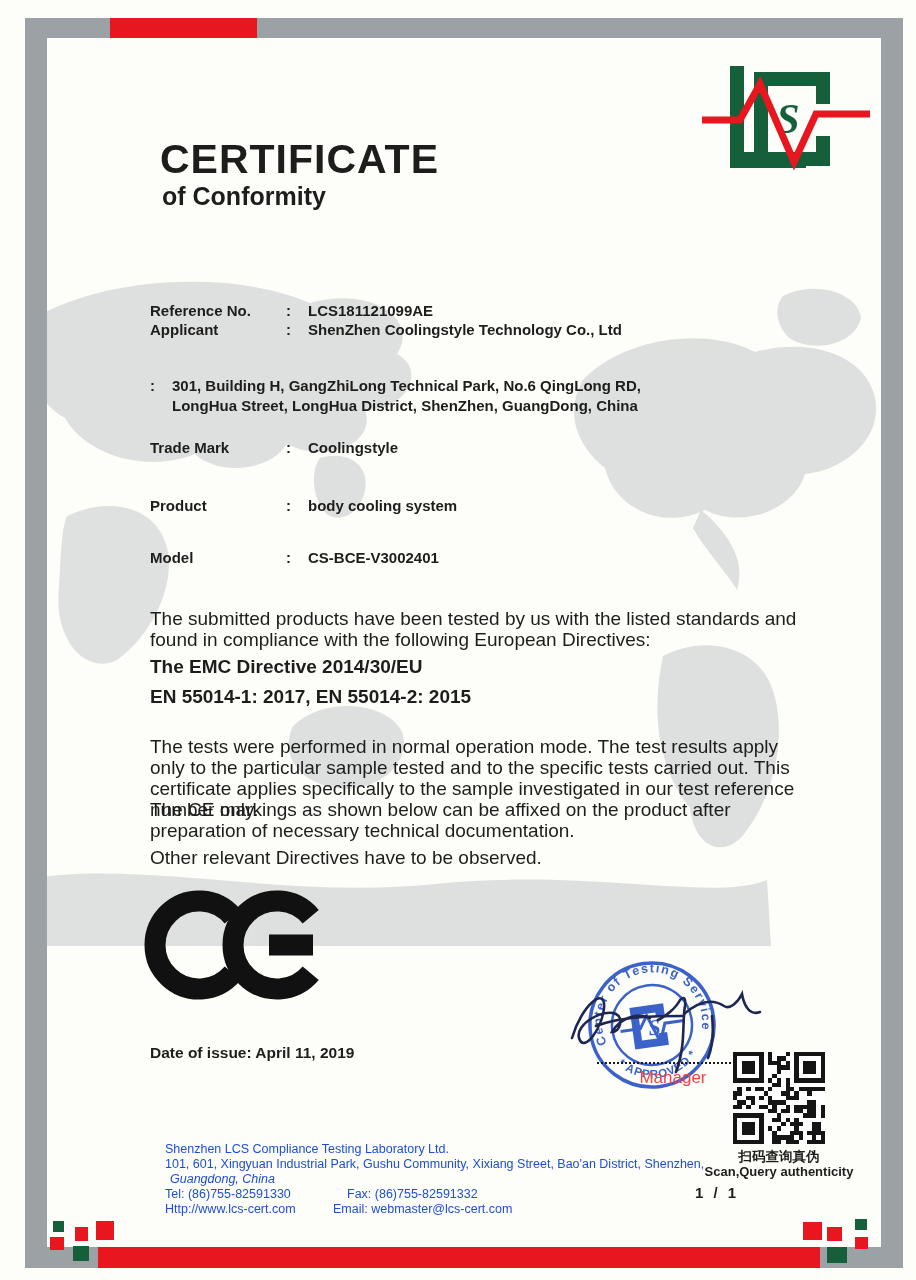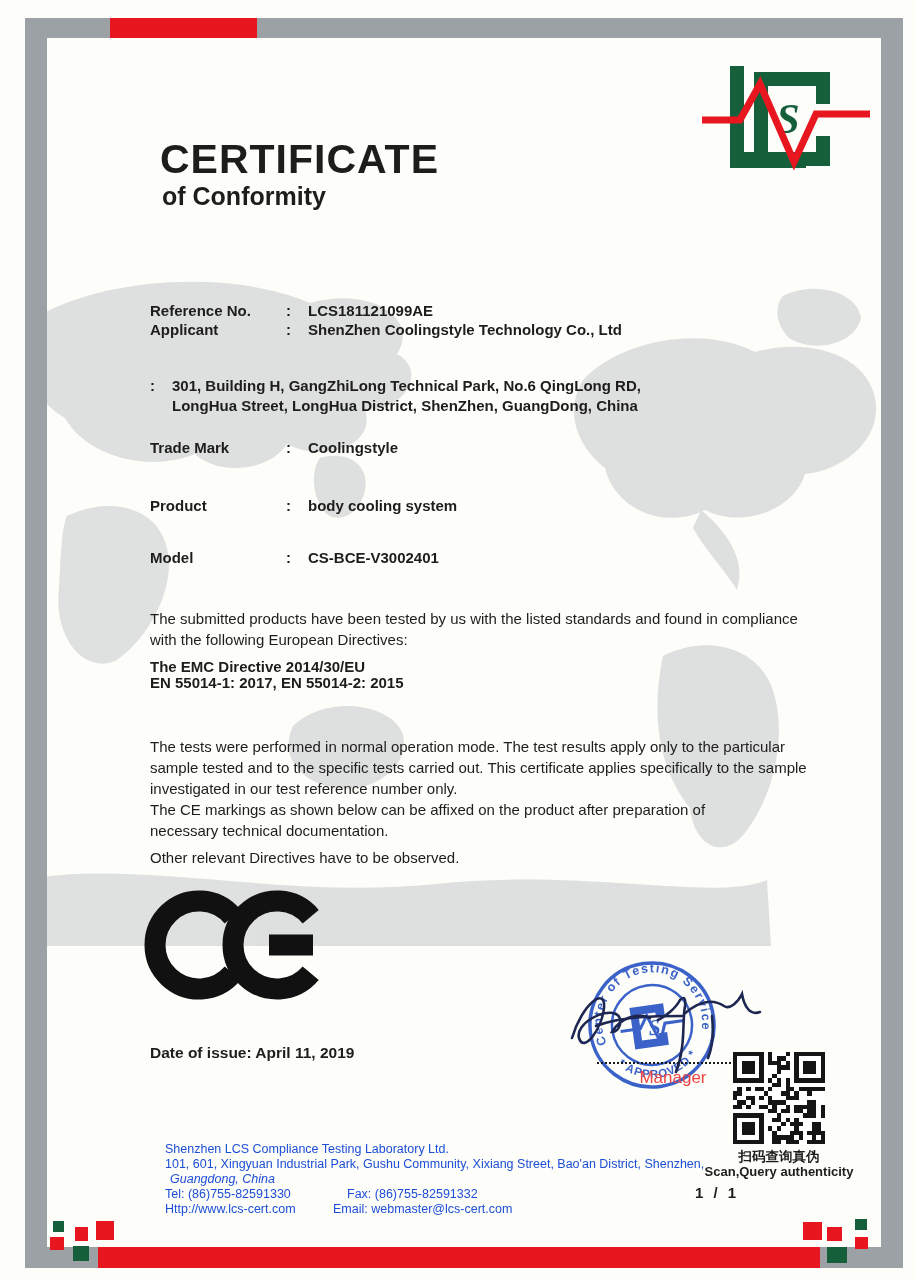--- a/index.html
+++ b/index.html
@@ -33,21 +33,21 @@
   .logo{position:absolute;left:700px;top:60px;width:172px;height:114px;z-index:2;}
   
   .title{position:absolute;left:160px;top:136px;font-size:41px;font-weight:bold;letter-spacing:1px;z-index:2;}
   .subtitle{position:absolute;left:162px;top:182px;font-size:25px;font-weight:bold;z-index:2;}
   
   .field{position:absolute;left:150px;display:flex;font-size:15px;font-weight:bold;z-index:2;line-height:20px;}
   .field .lbl{width:136px;flex:0 0 136px;}
   .field .sep{width:22px;flex:0 0 22px;text-align:left;}
   .field .val{width:478px;}
   
-  .stmt{position:absolute;left:150px;font-size:15px;line-height:21px;z-index:2;}
+  .stmt{position:absolute;left:150px;font-size:19px;line-height:21px;z-index:2;}
   .stmt.bold{font-weight:bold;}
   
   .ce{position:absolute;left:143px;top:883px;width:180px;height:124px;z-index:2;}
   
   .date-issue{position:absolute;left:150px;top:1044px;font-size:15.5px;font-weight:bold;z-index:2;}
   
   .stamp{position:absolute;left:573px;top:953px;width:160px;height:150px;z-index:2;opacity:.92;}
   .signature{position:absolute;left:562px;top:972px;width:205px;height:115px;z-index:3;}
   .dotline{position:absolute;left:597px;top:1062px;width:150px;border-top:2.5px dotted #1b1b1b;z-index:3;}
   .manager{position:absolute;left:598px;top:1068px;width:150px;text-align:center;font-size:17px;color:#ef4444;z-index:3;}
@@ -153,21 +153,21 @@
     <span class="val">body cooling system</span>
   </div>
   <div class="field" style="top:548px;">
     <span class="lbl">Model</span>
     <span class="sep">:</span>
     <span class="val">CS-BCE-V3002401</span>
   </div>
 
   <div class="stmt" style="top:608px;width:655px;">The submitted products have been tested by us with the listed standards and found in compliance with the following European Directives:</div>
   <div class="stmt bold" style="top:656px;">The EMC Directive 2014/30/EU</div>
-  <div class="stmt bold" style="top:672px;">EN 55014-1: 2017, EN 55014-2: 2015</div>
+  <div class="stmt bold" style="top:686px;">EN 55014-1: 2017, EN 55014-2: 2015</div>
   <div class="stmt" style="top:736px;width:660px;">The tests were performed in normal operation mode. The test results apply only to the particular sample tested and to the specific tests carried out. This certificate applies specifically to the sample investigated in our test reference number only.</div>
   <div class="stmt" style="top:799px;width:625px;">The CE markings as shown below can be affixed on the product after preparation of necessary technical documentation.</div>
   <div class="stmt" style="top:847px;width:650px;">Other relevant Directives have to be observed.</div>
 
   <svg class="ce" viewBox="0 0 180 124" aria-hidden="true">
     <g fill="none" stroke="#111" stroke-width="21">
       <path d="M89.7,33.7 A44,44 0 1 0 89.7,90.3"></path>
       <path d="M167.7,33.7 A44,44 0 1 0 167.7,90.3"></path>
       <line x1="126" y1="62" x2="170" y2="62"></line>
     </g>

